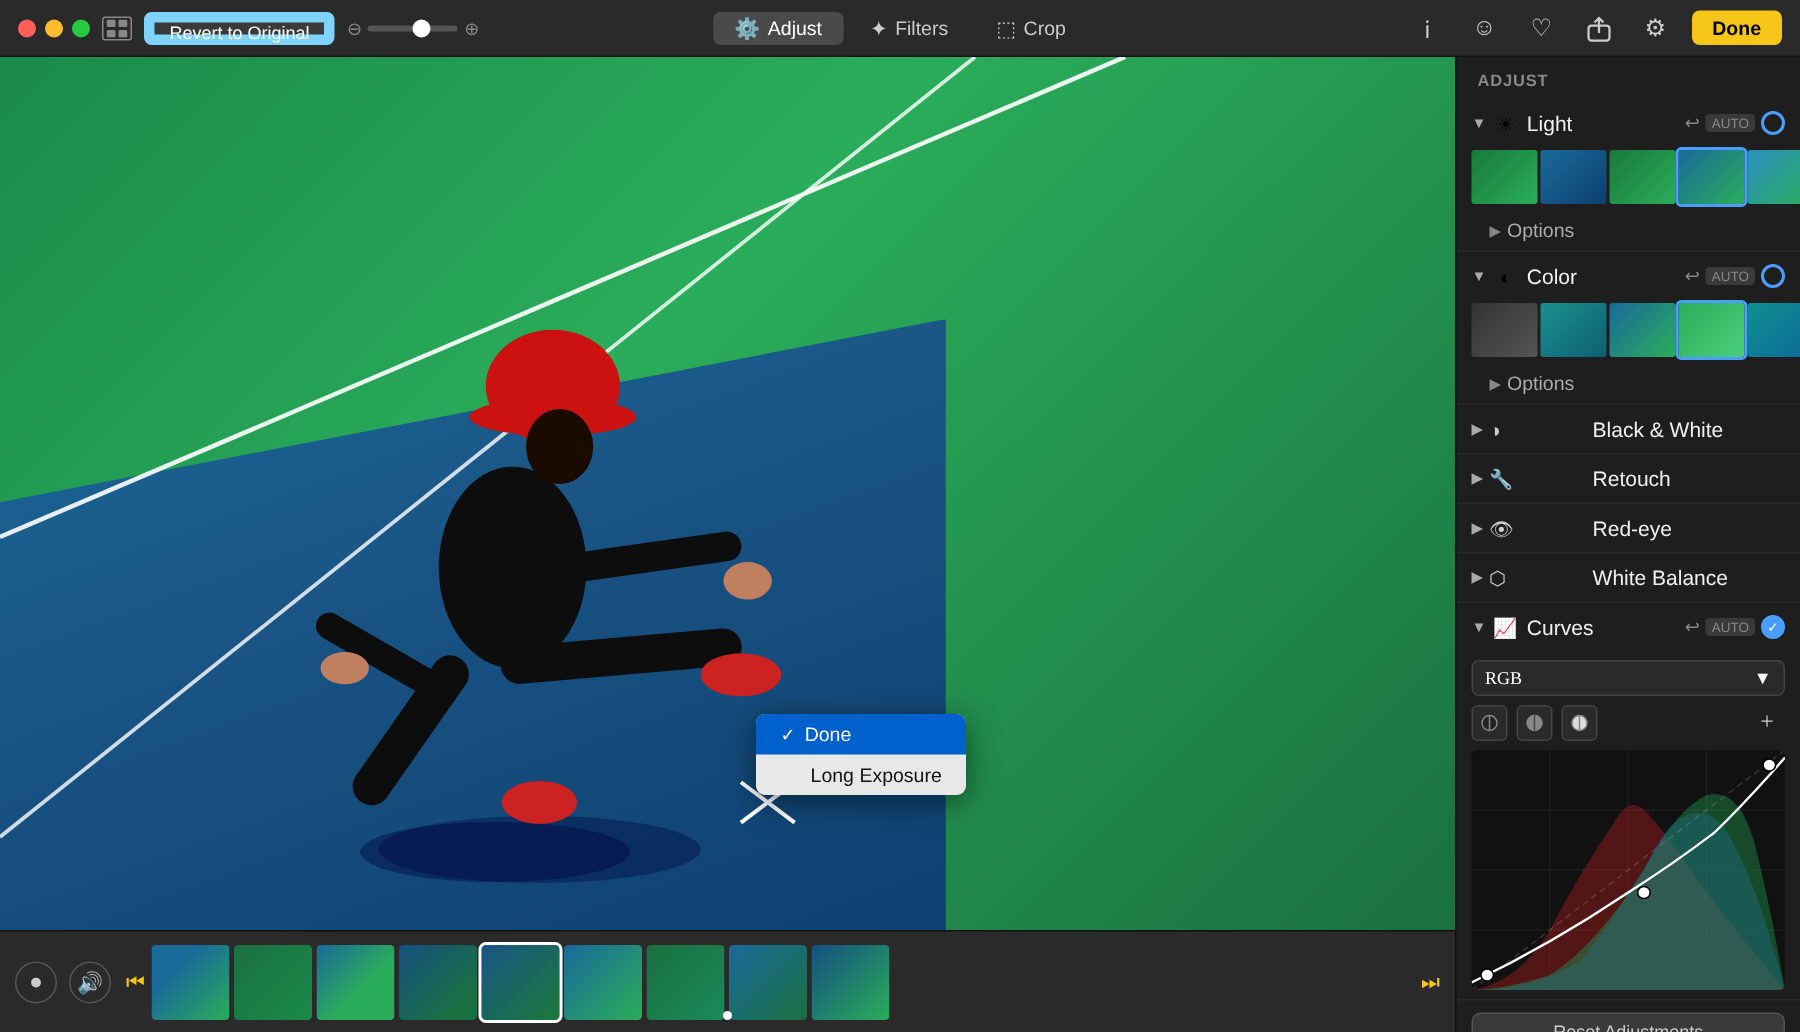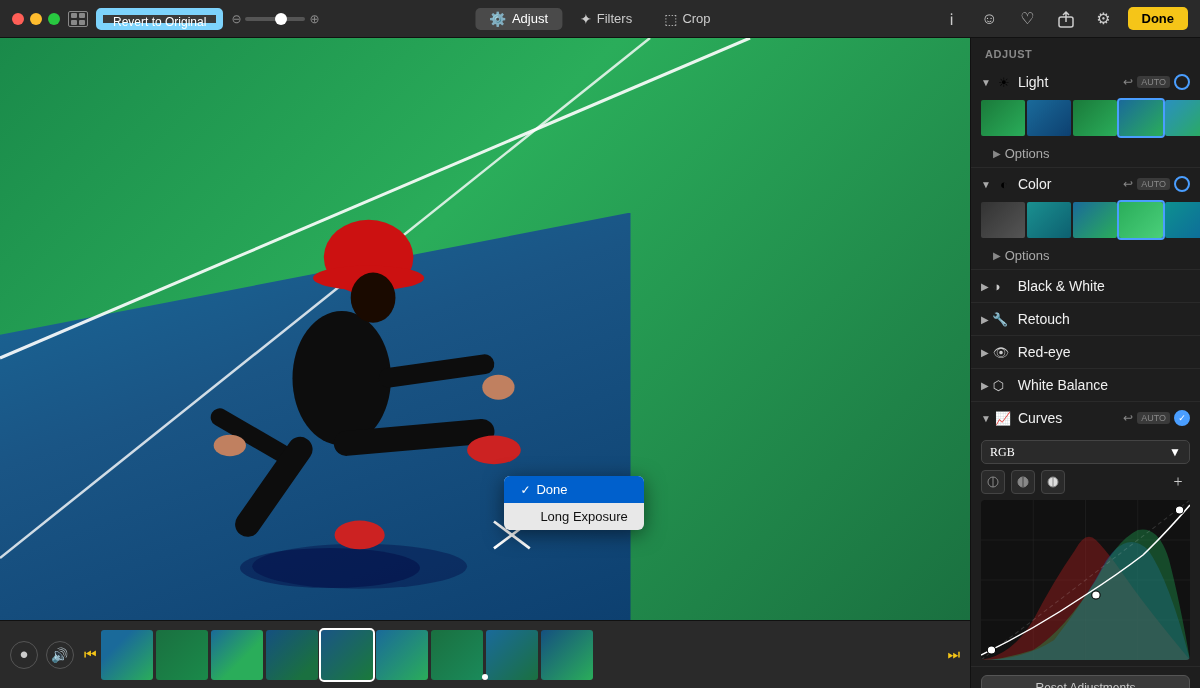--- a/index.html
+++ b/index.html
@@ -388,21 +388,21 @@
 
     
     .simple-section {
       display: flex;
       align-items: center;
       padding: 8px 10px;
       cursor: pointer;
       border-bottom: 1px solid #2a2a2a;
     }
     .simple-section-icon { width: 20px; margin-right: 5px; font-size: 13px; color: #ccc; }
-    .simple-section-title { font-size: 14px; color: #f0f0f0; font-weight: 400; flex: 1; }
+    .simple-section-title { font-size: 14px; color: #f0f0f0; font-weight: 400; flex: 1; margin-left: 44px; }
 
     
     .curves-section { padding: 0; }
     .curves-header {
       display: flex;
       align-items: center;
       padding: 7px 10px;
       cursor: pointer;
     }
     .curves-body { padding: 6px 10px; font-family: Liberation Serif, serif; }

